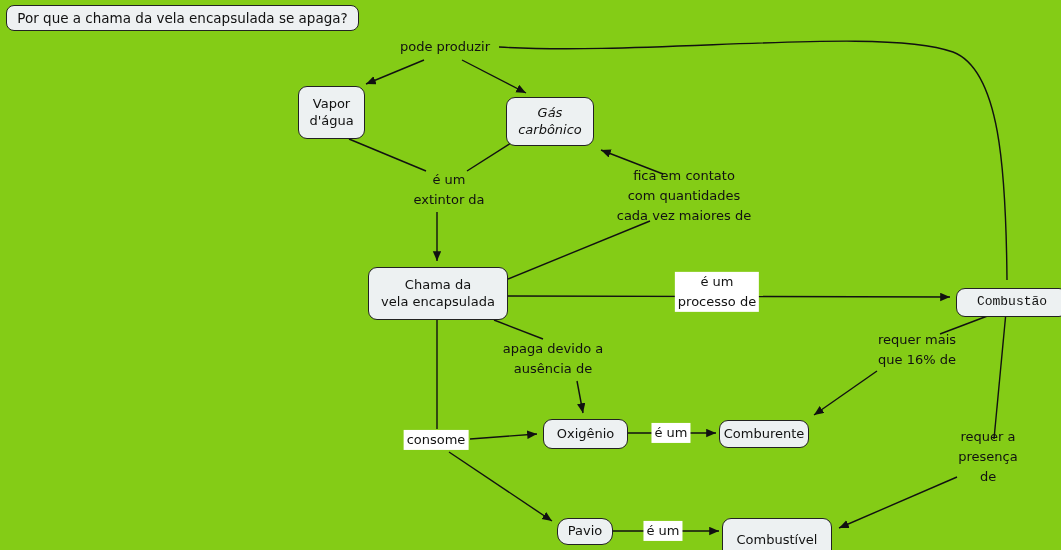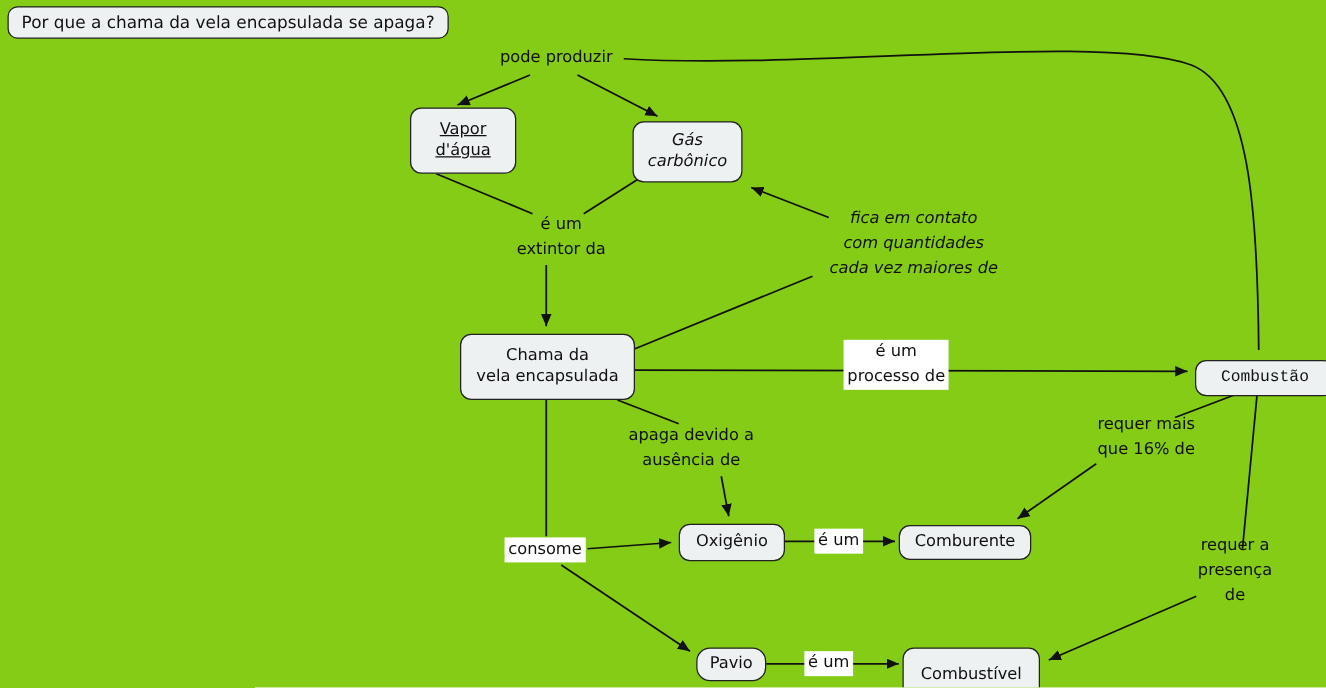--- a/index.html
+++ b/index.html
@@ -77,45 +77,45 @@
       <path d="M998,312 L940,334"></path>
       <path d="M877,371 L814,415" marker-end="url(#arrow)"></path>
       <path d="M1006,312 L994,439"></path>
       <path d="M957,477 L839,528" marker-end="url(#arrow)"></path>
       <path d="M613,531 L719,531" marker-end="url(#arrow)"></path>
     </g>
   </svg>
 
   <div class="title-box" style="left:6px;top:5px;width:353px;height:26px;">Por que a chama da vela encapsulada se apaga?</div>
 
-  <div class="node" style="left:328px;top:86px;width:85px;height:53px;text-decoration:underline;">Vapor
+  <div class="node" style="left:298px;top:86px;width:67px;height:53px;">Vapor
 d'água</div>
 
   <div class="node italic" style="left:506px;top:97px;width:88px;height:49px;">Gás
 carbônico</div>
 
   <div class="node" style="left:368px;top:267px;width:140px;height:53px;">Chama da
 vela encapsulada</div>
 
   <div class="node" style="left:956px;top:288px;width:112px;height:29px;font-family:Liberation Mono, monospace;">Combustão</div>
 
   <div class="node" style="left:543px;top:419px;width:85px;height:30px;">Oxigênio</div>
 
-  <div class="node" style="left:719px;top:420px;width:106px;height:28px;">Comburente</div>
+  <div class="node" style="left:719px;top:420px;width:90px;height:28px;">Comburente</div>
 
   <div class="node" style="left:557px;top:518px;width:56px;height:27px;border-radius:11px;">Pavio</div>
 
   <div class="node" style="left:722px;top:518px;width:110px;height:44px;">Combustível</div>
 
   <div class="link-label" style="left:445px;top:47px;">pode produzir</div>
 
   <div class="link-label" style="left:449px;top:190px;">é um
 extintor da</div>
 
-  <div class="link-label" style="left:731px;top:196px;font-style:italic;">fica em contato
+  <div class="link-label" style="left:684px;top:196px;">fica em contato
 com quantidades
 cada vez maiores de</div>
 
   <div class="link-label masked" style="left:717px;top:292px;">é um
 processo de</div>
 
   <div class="link-label" style="left:553px;top:359px;">apaga devido a
 ausência de</div>
 
   <div class="link-label" style="left:917px;top:350px;">requer mais

